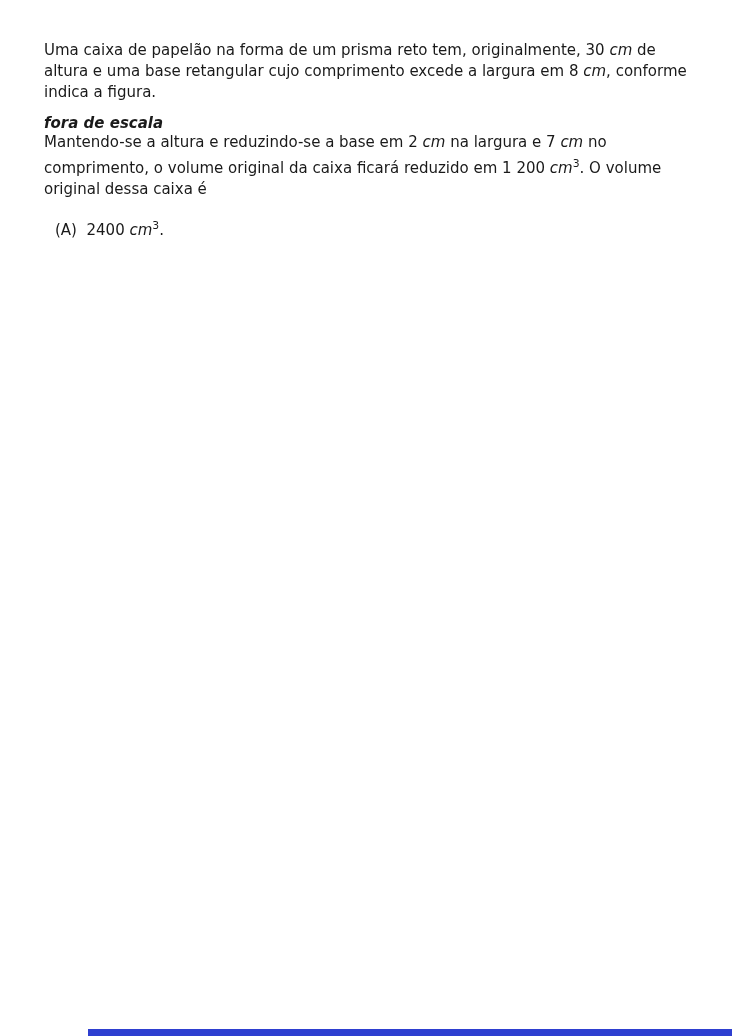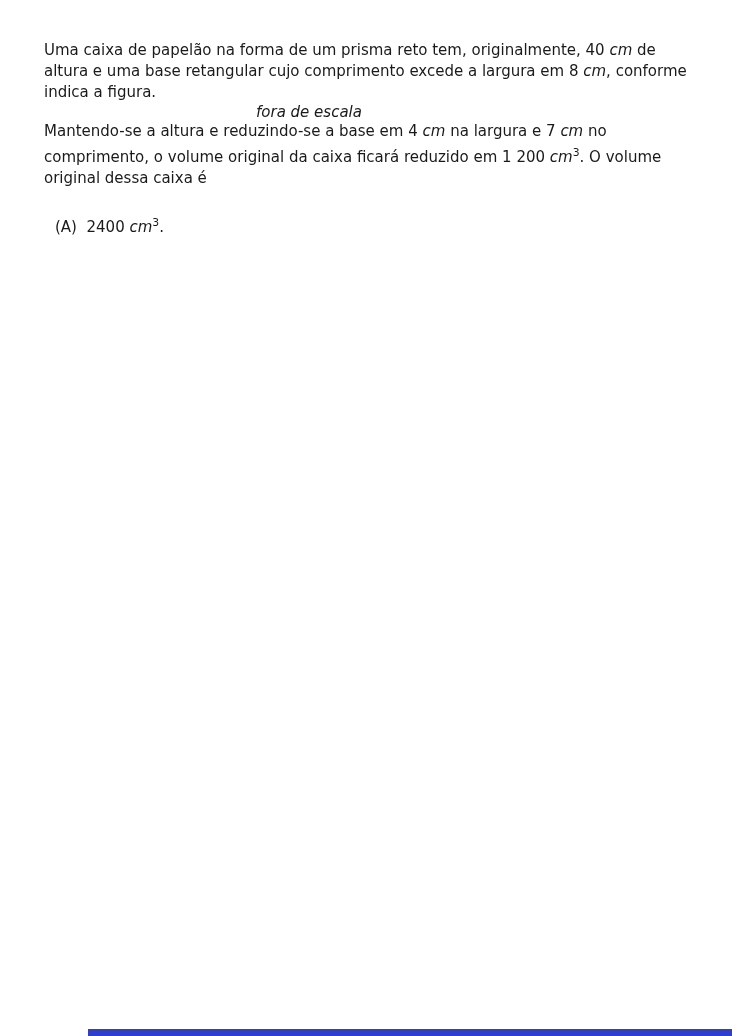--- a/index.html
+++ b/index.html
@@ -28,29 +28,29 @@
     height: 148px;
   }
   .figure-wrap svg { display: block; }
   .figure-wrap text {
     font-family: "DejaVu Sans", sans-serif;
     font-size: 15px;
     fill: #000000;
   }
   .scale-note {
     width: 530px;
-    text-align: center;
+    text-align: left;
     font-style: italic;
-    font-weight: normal;
-    margin-top: 0;
+    font-weight: bold;
+    margin-top: 11px;
     line-height: 18px;
   }
   .statement-2 { margin-top: 24px; }
   .options {
-    margin-top: 24px;
+    margin-top: 16px;
     margin-left: 11px;
     display: grid;
     grid-template-rows: repeat(2, auto);
     grid-auto-flow: column;
     grid-template-columns: 231px 232px auto;
     row-gap: 11px;
     line-height: 20px;
   }
   sup { font-size: 0.72em; }
   .bottom-bar {
@@ -59,26 +59,26 @@
     left: 88px;
     right: 0;
     height: 7px;
   }
 </style>
 </head>
 <body>
 
 <div class="page">
 
-  <p class="statement"><span>Uma caixa de papelão na forma de um prisma reto tem, originalmente, 40 </span><span style="font-style: italic;">cm</span><span> de altura e uma base retangular cujo comprimento excede a largura em 8 </span><span style="font-style: italic;">cm</span><span>, conforme indica a figura.</span></p>
+  <p class="statement"><span>Uma caixa de papelão na forma de um prisma reto tem, originalmente, 30 </span><span style="font-style: italic;">cm</span><span> de altura e uma base retangular cujo comprimento excede a largura em 8 </span><span style="font-style: italic;">cm</span><span>, conforme indica a figura.</span></p>
 
 
   <div class="scale-note">fora de escala</div>
 
-  <p class="statement statement-2"><span>Mantendo-se a altura e reduzindo-se a base em 4 </span><span style="font-style: italic;">cm</span><span> na largura e 7 </span><span style="font-style: italic;">cm</span><span> no comprimento, o volume original da caixa ficará reduzido em 1 200 </span><span style="font-style: italic;">cm</span><sup>3</sup><span>. O volume original dessa caixa é</span></p>
+  <p class="statement statement-2"><span>Mantendo-se a altura e reduzindo-se a base em 2 </span><span style="font-style: italic;">cm</span><span> na largura e 7 </span><span style="font-style: italic;">cm</span><span> no comprimento, o volume original da caixa ficará reduzido em 1 200 </span><span style="font-style: italic;">cm</span><sup>3</sup><span>. O volume original dessa caixa é</span></p>
 
   <div class="options">
     <div><span>(A)&nbsp; 2400 </span><span style="font-style: italic;">cm</span><sup>3</sup><span>.</span></div>
   </div>
 
   <div class="bottom-bar" style="background: rgb(46, 63, 208);"></div>
 
 </div>
 
 </body></html>

